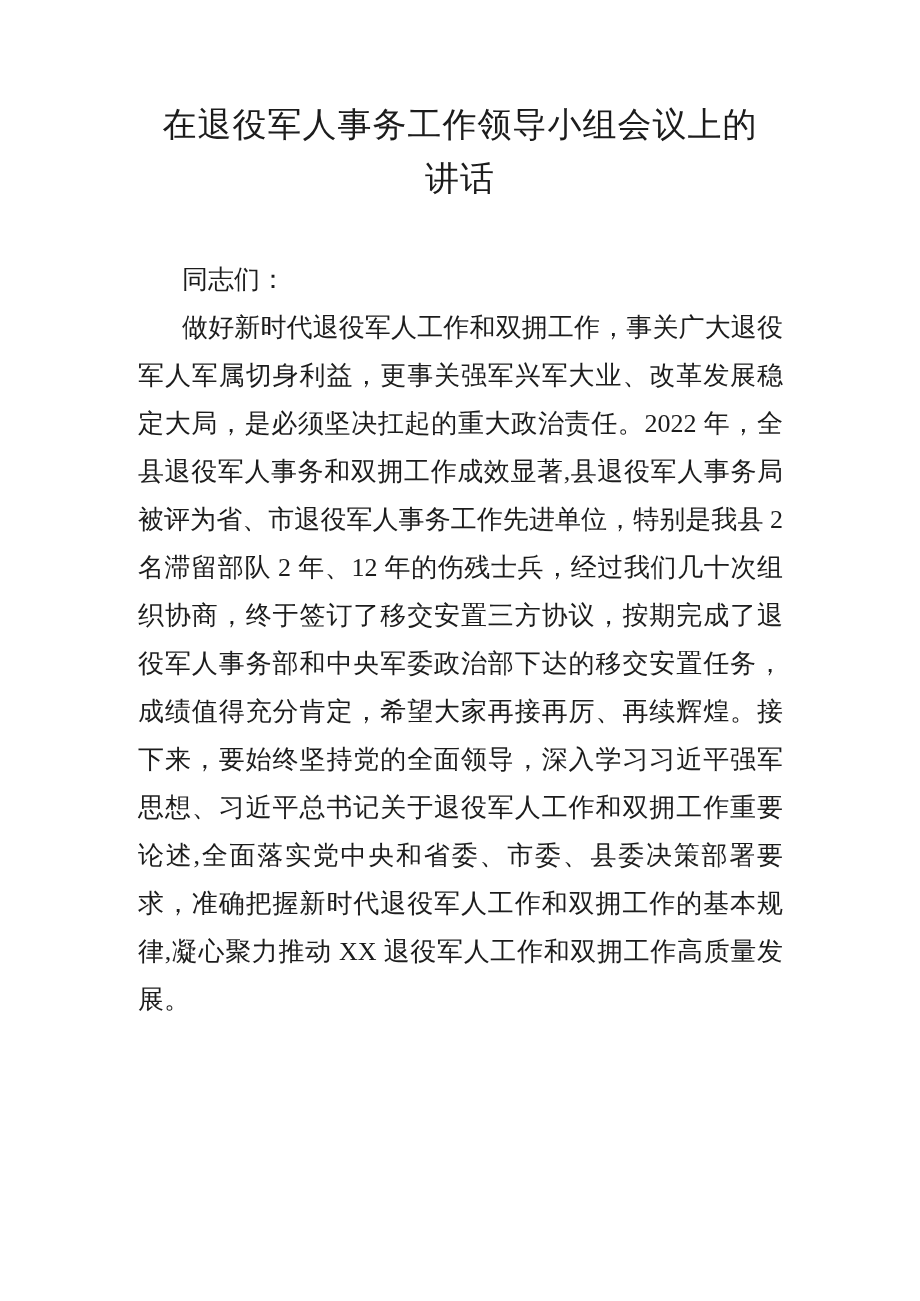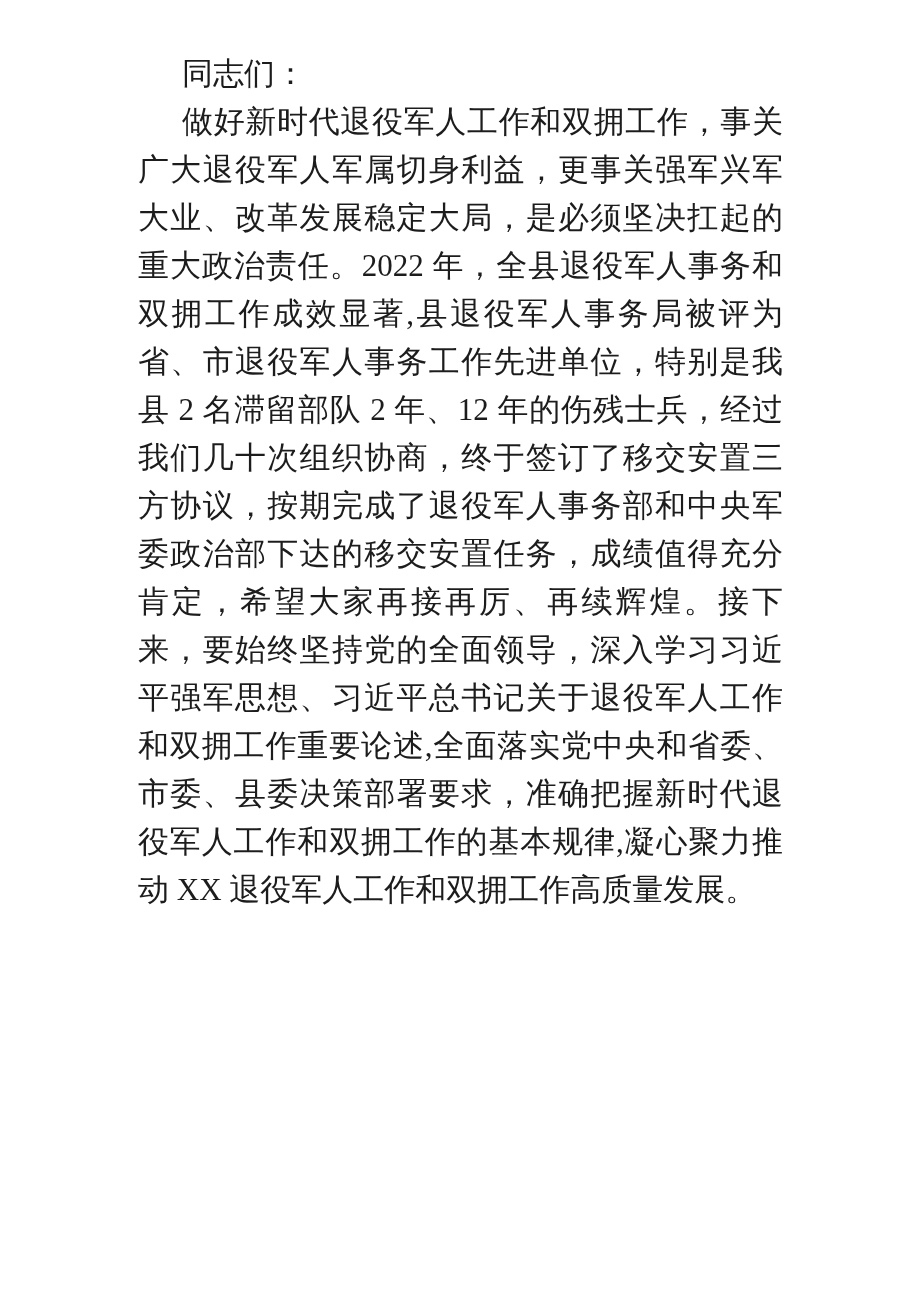--- a/index.html
+++ b/index.html
@@ -24,21 +24,21 @@
     font-size: 34px;
     font-weight: normal;
     line-height: 54px;
     letter-spacing: 1px;
   }
   .doc-title .title-line {
     display: block;
   }
   .doc-body {
     margin: 50px 137px 0 138px; 
-    font-size: 31px;
+    font-size: 26px;
     line-height: 48px;
     text-align: justify;
     text-align-last: left;
     word-break: break-all;
   }
   .doc-body p {
     margin: 0;
     padding: 0;
     text-indent: 44px;
   }
@@ -46,20 +46,24 @@
     font-family: "Liberation Sans", "DejaVu Sans", sans-serif;
     font-weight: bold;
     letter-spacing: 0.5px;
   }
 </style>
 </head>
 <body>
 
 <div class="page">
 
+  <h1 class="doc-title">
+    <span class="title-line">在退役军人事务工作领导小组会议上的</span>
+    <span class="title-line">讲话</span>
+  </h1>
 
   <div class="doc-body">
 
     <p>同志们：</p>
 
     <p>做好新时代退役军人工作和双拥工作，事关广大退役军人军属切身利益，更事关强军兴军大业、改革发展稳定大局，是必须坚决扛起的重大政治责任。2022 年，全县退役军人事务和双拥工作成效显著,县退役军人事务局被评为省、市退役军人事务工作先进单位，特别是我县 2 名滞留部队 2 年、12 年的伤残士兵，经过我们几十次组织协商，终于签订了移交安置三方协议，按期完成了退役军人事务部和中央军委政治部下达的移交安置任务，成绩值得充分肯定，希望大家再接再厉、再续辉煌。接下来，要始终坚持党的全面领导，深入学习习近平强军思想、习近平总书记关于退役军人工作和双拥工作重要论述,全面落实党中央和省委、市委、县委决策部署要求，准确把握新时代退役军人工作和双拥工作的基本规律,凝心聚力推动 XX 退役军人工作和双拥工作高质量发展。</p>
 
 
   </div>
 

